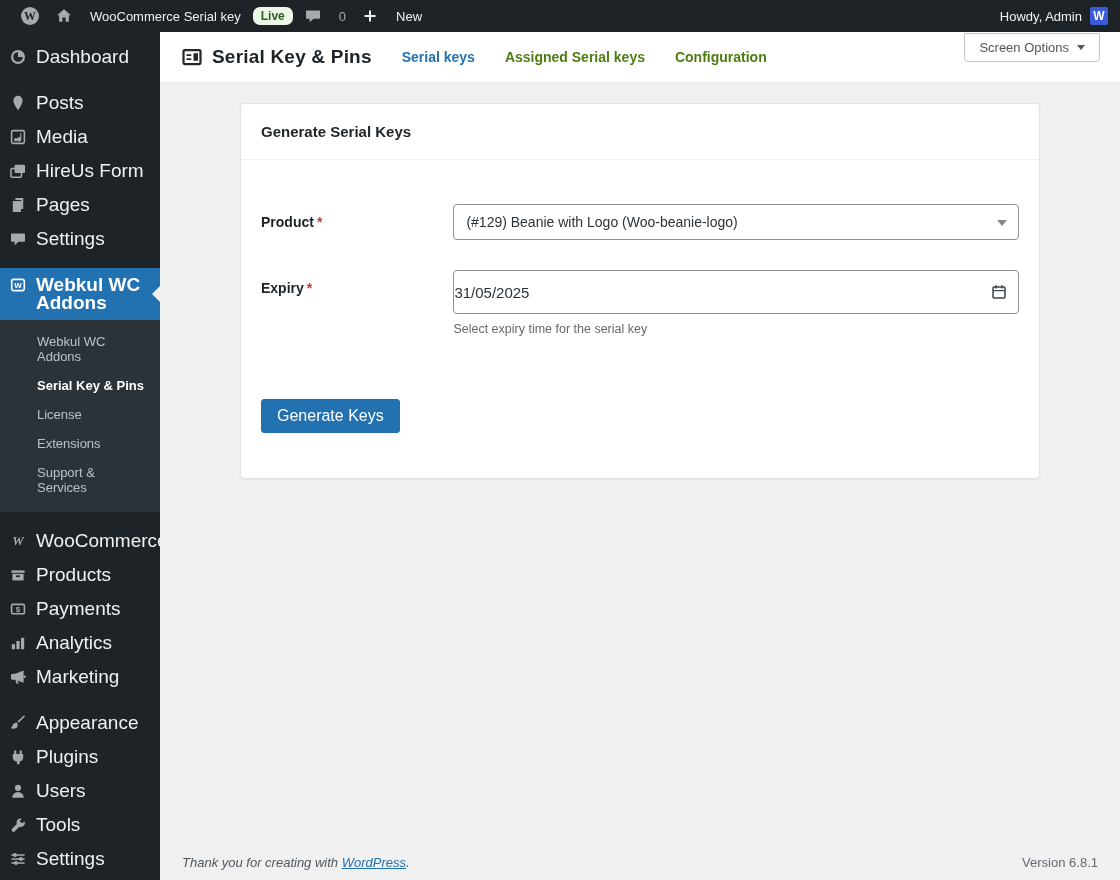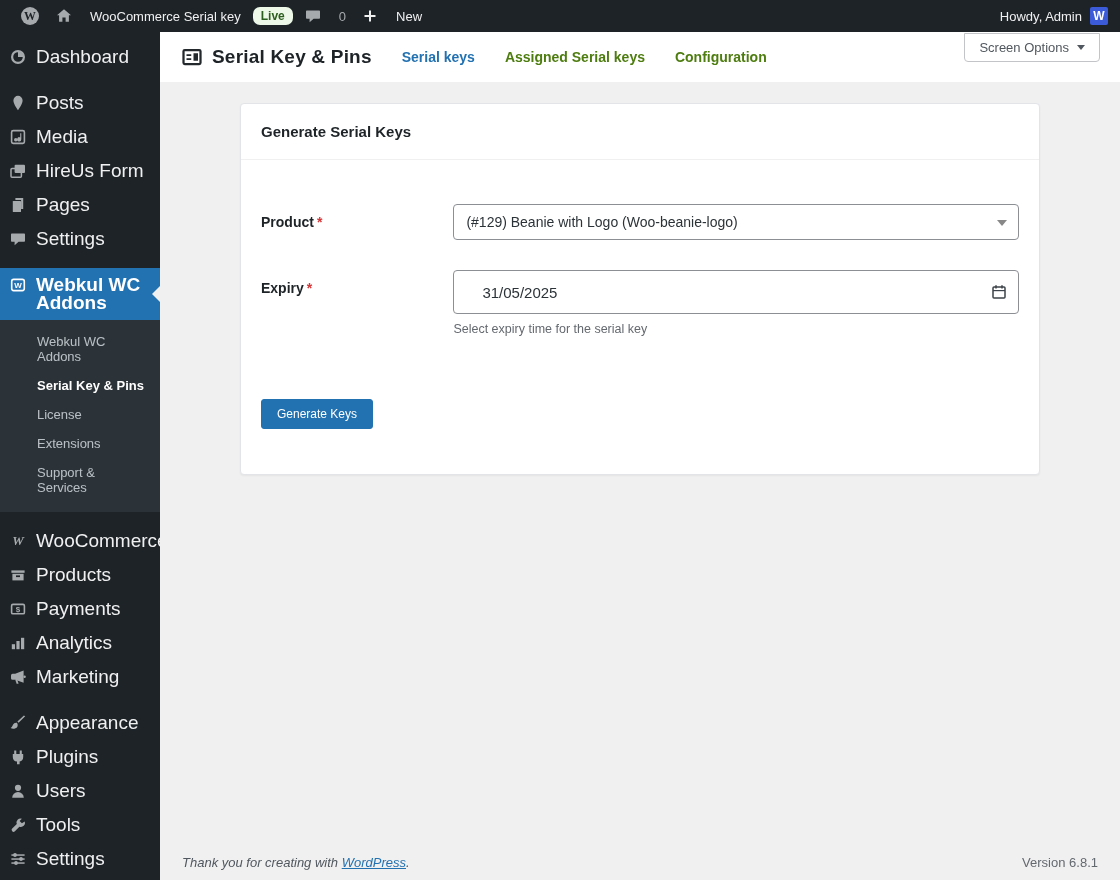--- a/index.html
+++ b/index.html
@@ -89,30 +89,30 @@
     height:36px; border:1px solid #8c8f94; border-radius:4px; background:#fff;
     display:flex; align-items:center; padding:0 30px 0 12px; font-size:14px; color:#2c3338;
     position:relative; cursor:pointer;
   }
   .select2-box .tri {
     position:absolute; right:11px; top:50%; margin-top:-2px;
     border:5px solid transparent; border-top:6px solid #888;
   }
   .text-box {
     height:44px; border:1px solid #8c8f94; border-radius:4px; background:#fff;
-    display:flex; align-items:center; padding:0 40px 0 28px; font-size:15px; color:#2c3338;
+    display:flex; align-items:center; padding:0 40px 0 0; font-size:15px; color:#2c3338;
     position:relative; width:100%; font-family:"Liberation Sans", sans-serif;
   }
   input.text-box { outline:none; }
   .field-icon { position:absolute; right:12px; top:14px; color:#3c434a; }
   .field-wrap { position:relative; }
   .help-text { margin-top:8px; font-size:12.5px; color:#646970; }
   .btn-primary {
     margin-top:33px; background:#2271b1; border:1px solid #2271b1; color:#fff;
-    font-size:12px; padding:7px 15px; border-radius:3px; cursor:pointer;
+    font-size:16px; padding:7px 15px; border-radius:3px; cursor:pointer;
     font-family:"Liberation Sans", sans-serif;
   }
 
   
   .footer {
     position:absolute; left:0; right:0; bottom:10px; padding:0 22px;
     display:flex; justify-content:space-between; align-items:baseline; font-size:13px;
   }
   .thanks { font-style:italic; color:#50575e; }
   .thanks a { color:#2271b1; cursor:pointer; text-decoration:underline; }

